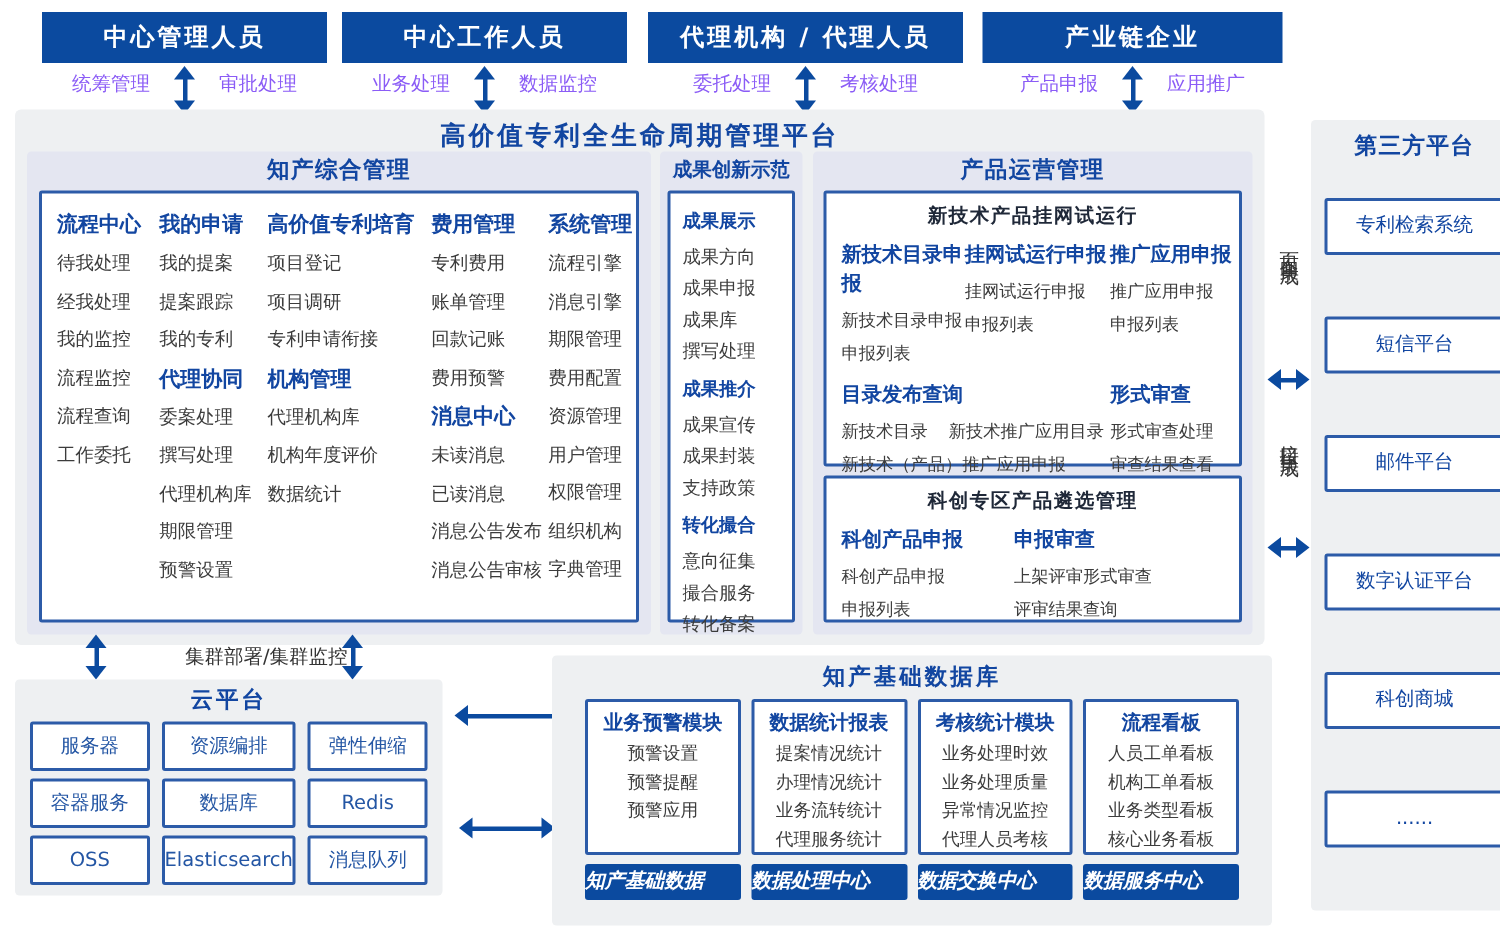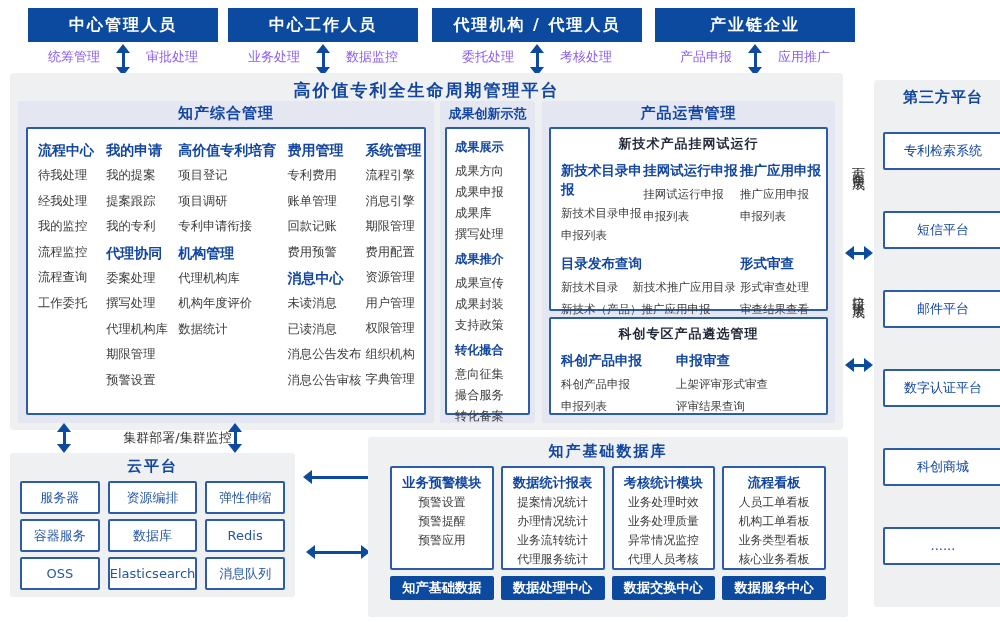--- a/index.html
+++ b/index.html
@@ -100,21 +100,21 @@
 
   
   .db{position:absolute;left:368px;top:437px;width:480px;height:180px;background:var(--pg);border-radius:3px;}
   .db-title{text-align:center;font-size:15px;font-weight:bold;color:var(--bt);padding-top:5px;letter-spacing:2px;}
   .dmods{display:flex;gap:7px;padding:5px 22px 0 22px;}
   .dmod{flex:1;display:flex;flex-direction:column;}
   .dboxw{background:#fff;border:2px solid var(--bb);border-radius:2px;height:104px;text-align:center;}
   .dh{font-size:13.2px;font-weight:bold;color:var(--bt);line-height:20px;padding-top:5px;white-space:nowrap;}
   .di{font-size:11.8px;color:var(--it);line-height:19px;white-space:nowrap;}
   .dbar{margin-top:6px;height:24px;background:var(--bd);color:#fff;font-size:13.2px;font-weight:bold;
-        text-align:center;line-height:24px;border-radius:2px;white-space:nowrap;}
+        line-height:24px;border-radius:2px;white-space:nowrap;font-style:italic;}
 </style>
 </head>
 <body>
 
 <div class="page">
 
   <div class="abar" style="left:28px;width:190px">中心管理人员</div>
   <div class="abar" style="left:228px;width:190px">中心工作人员</div>
   <div class="abar" style="left:432px;width:210px">代理机构 / 代理人员</div>
   <div class="abar" style="left:655px;width:200px">产业链企业</div>

